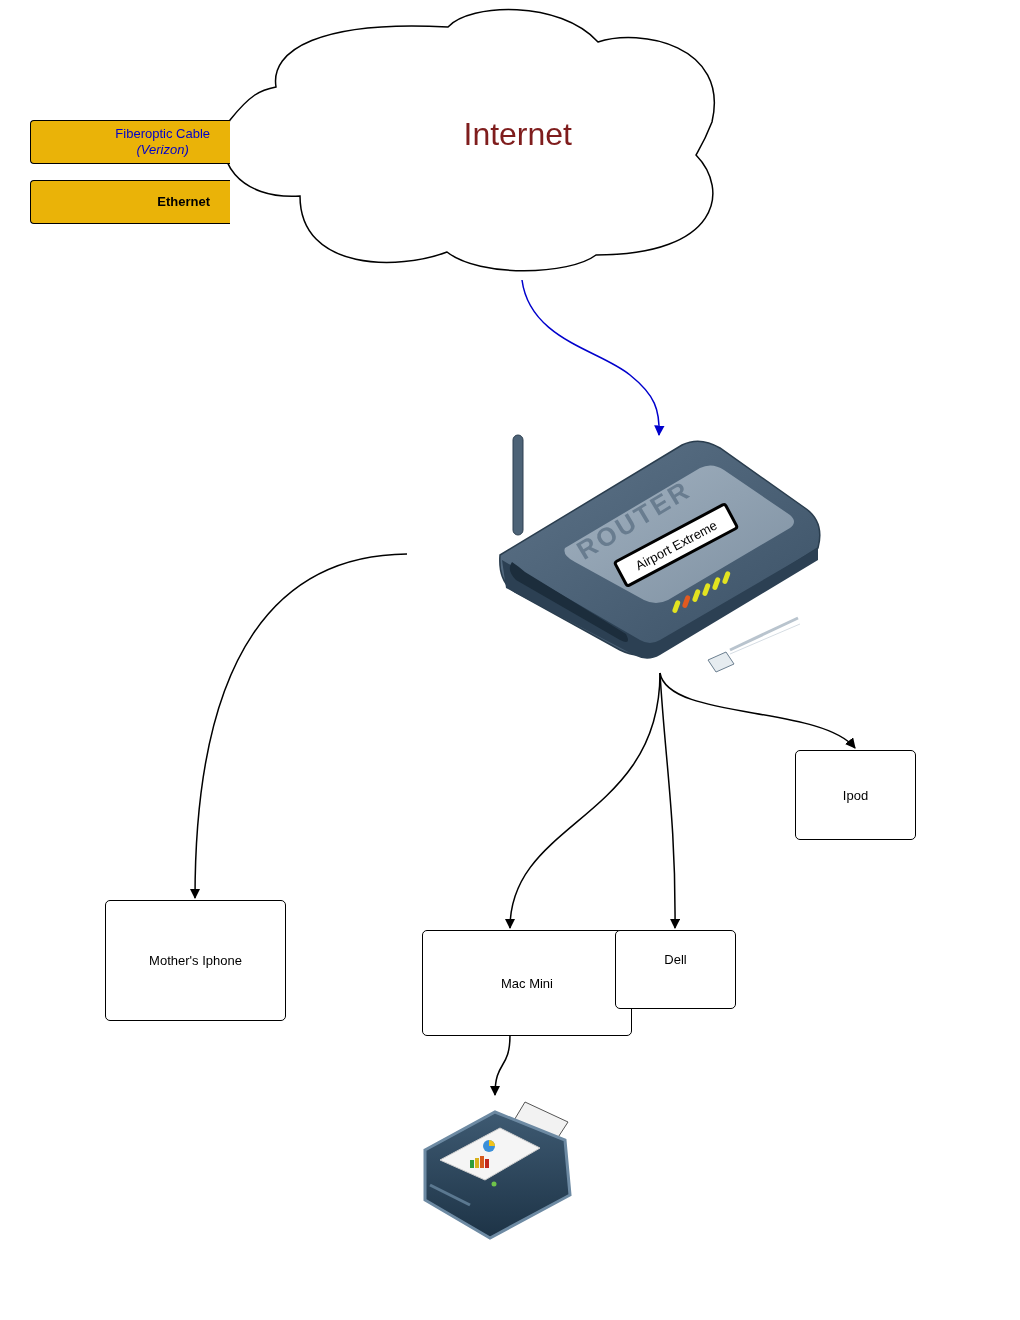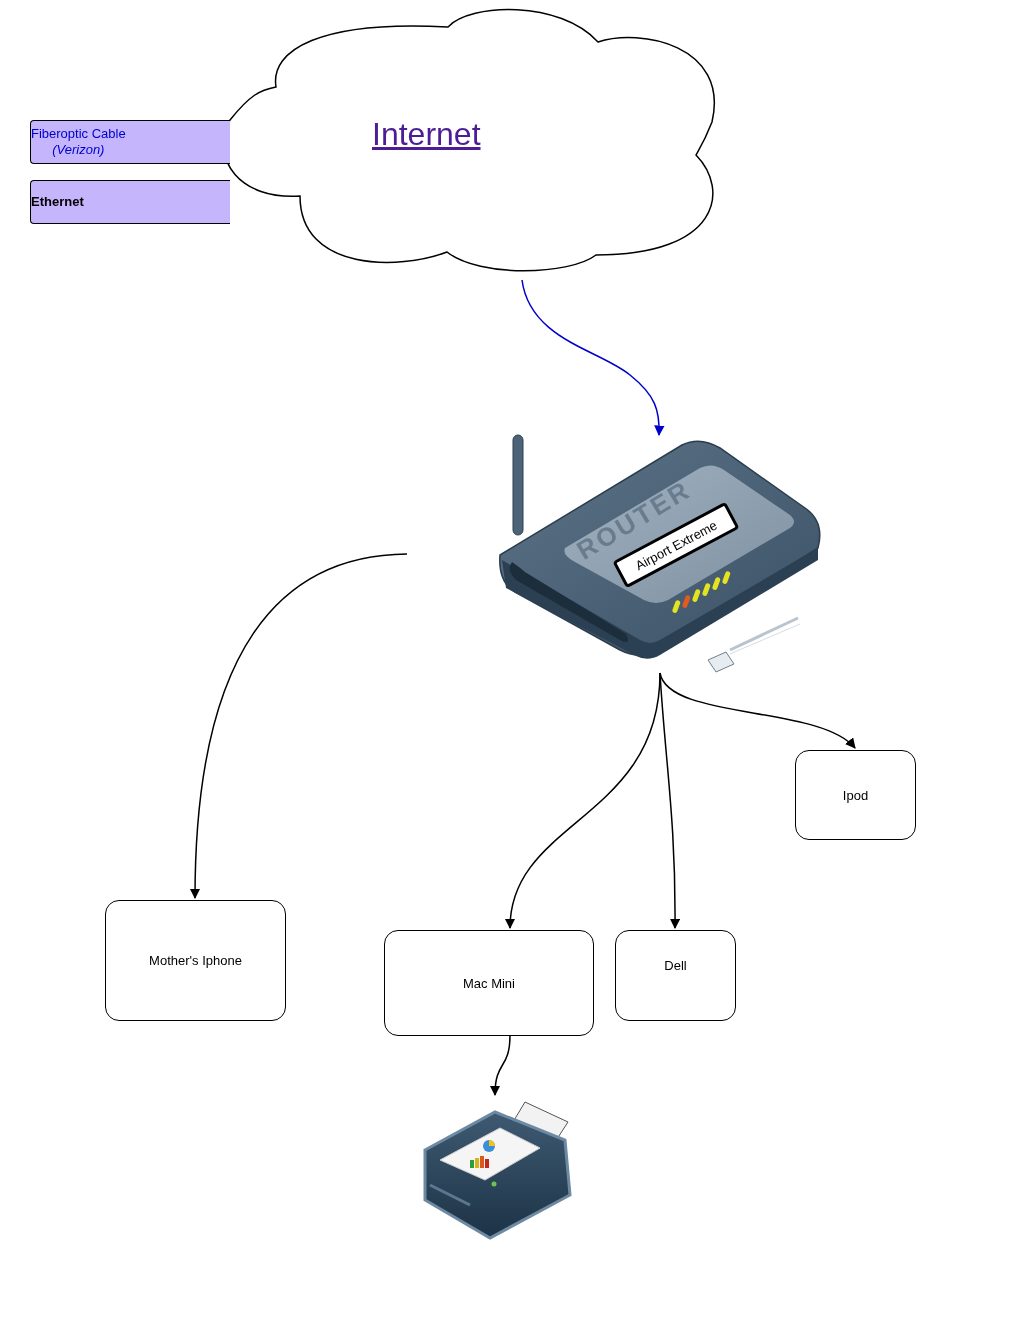--- a/index.html
+++ b/index.html
@@ -1,31 +1,31 @@
 <!DOCTYPE html>
 <html><head>
 <meta charset="utf-8">
 <style>
   html, body { margin: 0; padding: 0; background: #ffffff; }
   body { width: 1020px; height: 1320px; position: relative; overflow: hidden; font-family: "Liberation Sans", sans-serif; }
   #canvas { position: absolute; left: 0; top: 0; }
   .legend-box {
     position: absolute; left: 30px; width: 200px; height: 44px;
     border: 1.5px solid #000; border-right: none; border-radius: 4px 0 0 4px;
-    box-sizing: border-box; display: flex; align-items: center; justify-content: flex-start;
+    box-sizing: border-box; display: flex; align-items: center; justify-content: flex-end;
     text-align: center; font-size: 13px; line-height: 16px; padding-right: 20px;
-    background: #c4b5fd;
+    background: #eab308;
   }
   .node {
-    position: absolute; border: 1.6px solid #000; border-radius: 14px; box-sizing: border-box;
+    position: absolute; border: 1.6px solid #000; border-radius: 5px; box-sizing: border-box;
     display: flex; align-items: center; justify-content: center; font-size: 13px; color: #000; background: #fff;
   }
   .cloud-label {
-    position: absolute; left: 372px; top: 116px; width: 200px; text-align: left;
-    font-size: 32px; color: #4c1d95; text-decoration: underline;
+    position: absolute; left: 372px; top: 116px; width: 200px; text-align: right;
+    font-size: 32px; color: #7f1d1d;
   }
   .router-label {
     position: absolute; left: 612px; top: 530px; width: 128px; height: 30px;
     background: #fff; border: 3px solid #000; border-radius: 4px; box-sizing: border-box;
     transform: rotate(-28deg); display: flex; align-items: center; justify-content: center;
     font-size: 13px; color: #000;
   }
 </style>
 </head>
 <body>
@@ -108,21 +108,21 @@
   <div>Ethernet</div>
 </div>
 
 <div class="cloud-label">Internet</div>
 
 <div class="router-label">Airport Extreme</div>
 
 <div class="node" style="left:105px; top:900px; width:181px; height:121px;">
   <span>Mother's Iphone</span>
 </div>
-<div class="node" style="left:384px; top:930px; width:210px; height:106px;">
+<div class="node" style="left:422px; top:930px; width:210px; height:106px;">
   <span>Mac Mini</span>
 </div>
-<div class="node" style="left:615px; top:930px; width:121px; height:91px; padding-bottom:20px;">
+<div class="node" style="left:615px; top:930px; width:121px; height:79px; padding-bottom:20px;">
   <span>Dell</span>
 </div>
 <div class="node" style="left:795px; top:750px; width:121px; height:90px;">
   <span>Ipod</span>
 </div>
 
 </body></html>

